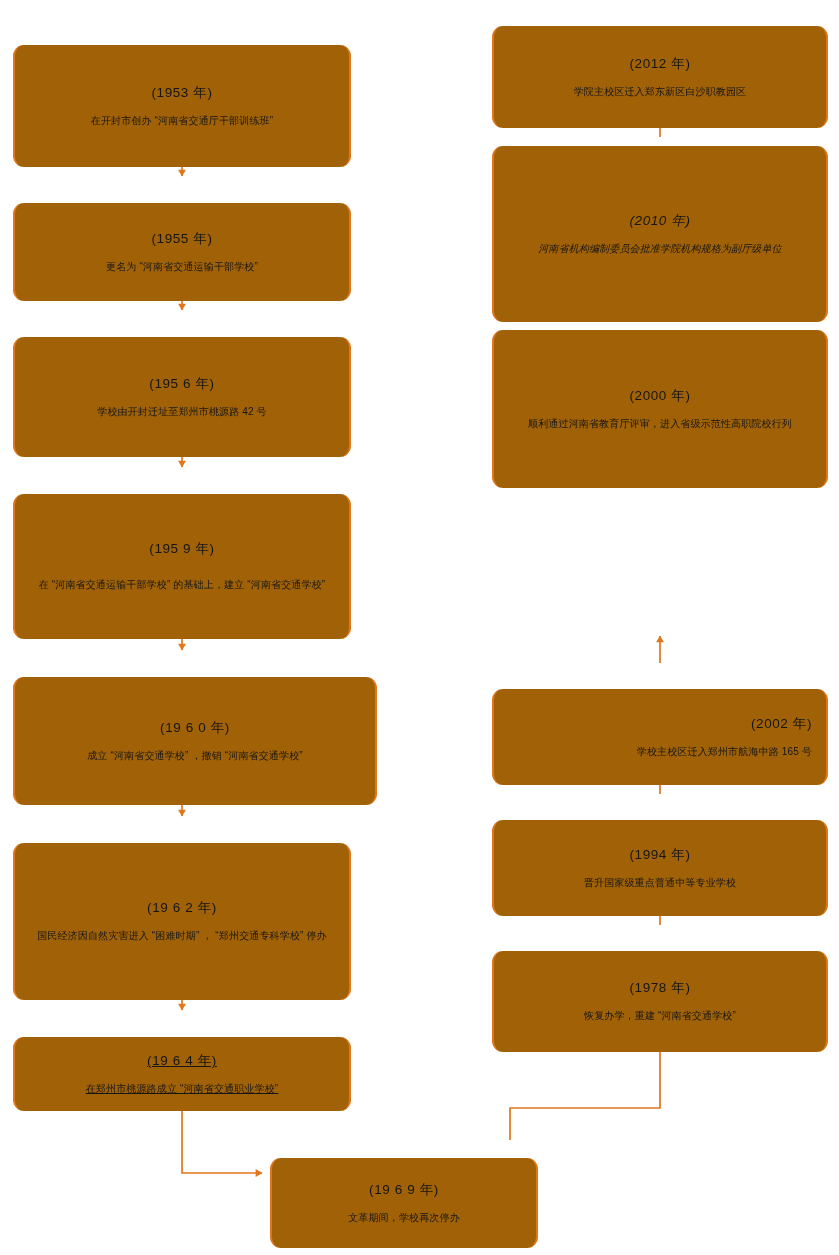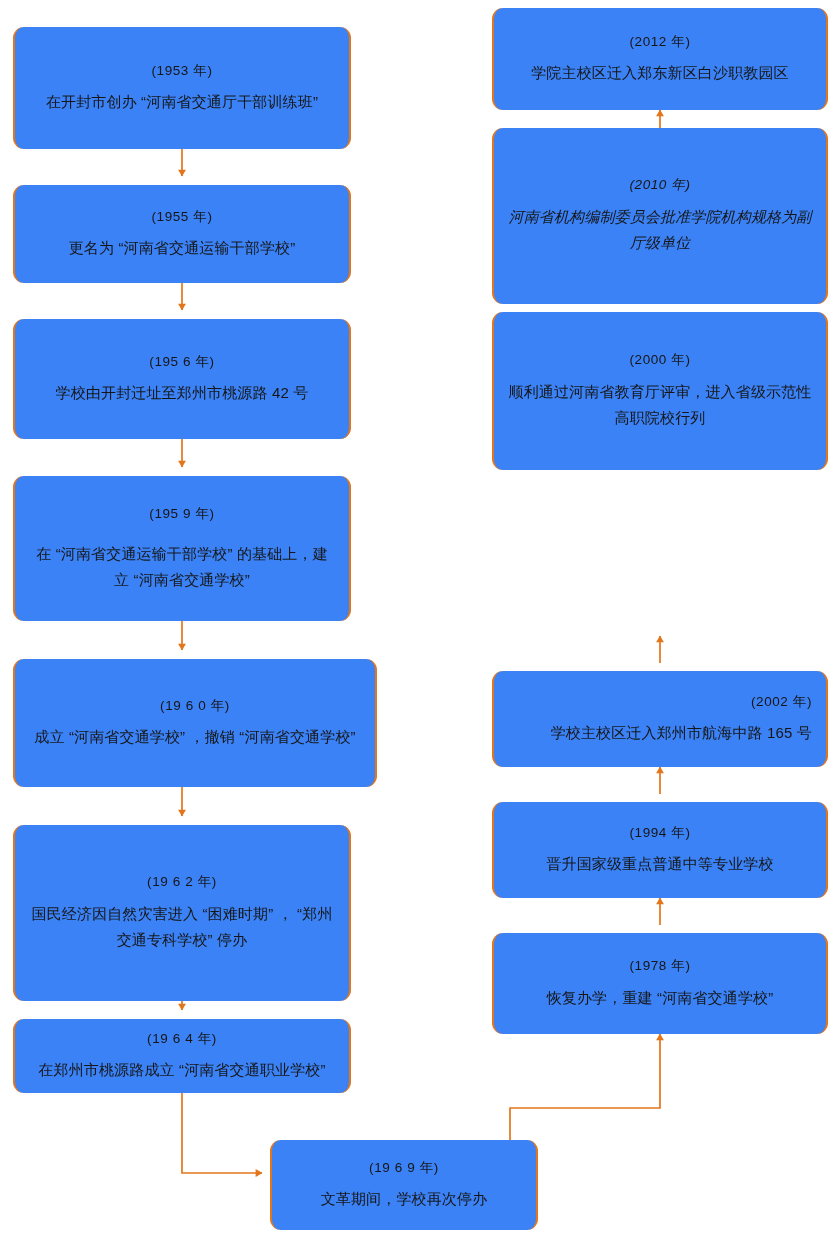--- a/index.html
+++ b/index.html
@@ -20,41 +20,42 @@
     left: 0;
     top: 0;
     width: 839px;
     height: 1255px;
   }
 
   
   .node {
     position: absolute;
     box-sizing: border-box;
-    background: #3b82f6;
+    background: #a16207;
     border-left: 2px solid #e2761b;
     border-right: 2px solid #e2761b;
     border-radius: 11px;
     display: flex;
     flex-direction: column;
     align-items: center;
     justify-content: center;
     text-align: center;
     color: #161616;
     padding: 4px 14px;
+    margin-top: 18px;
   }
   .node .year {
     font-size: 13.5px;
     line-height: 1.45;
     letter-spacing: 0.6px;
     white-space: nowrap;
     margin-bottom: 9px;
   }
   .node .desc {
-    font-size: 15px;
+    font-size: 10px;
     line-height: 1.75;
     letter-spacing: 0.15px;
   }
 
   
   #wires {
     position: absolute;
     left: 0;
     top: 0;
     width: 839px;
@@ -120,26 +121,26 @@
   <div class="node" style="left:13px; top:476px; width:338px; height:145px;gap:8px;">
     <div class="year">(195 9 年)</div>
     <div class="desc">在 “河南省交通运输干部学校” 的基础上，建立 “河南省交通学校”</div>
   </div>
 
   <div class="node" style="left:13px; top:659px; width:364px; height:128px;">
     <div class="year">(19 6 0 年)</div>
     <div class="desc">成立 “河南省交通学校” ，撤销 “河南省交通学校”</div>
   </div>
 
-  <div class="node" style="left:13px; top:825px; width:338px; height:176px;">
+  <div class="node" style="left:13px; top:825px; width:338px; height:157px;">
     <div class="year">(19 6 2 年)</div>
     <div class="desc">国民经济因自然灾害进入 “困难时期” ， “郑州交通专科学校” 停办</div>
   </div>
 
-  <div class="node" style="left:13px; top:1019px; width:338px; height:74px;">
+  <div class="node" style="left:13px; top:1019px; width:338px; height:74px;text-decoration:underline;">
     <div class="year">(19 6 4 年)</div>
     <div class="desc">在郑州市桃源路成立 “河南省交通职业学校”</div>
   </div>
 
   <div class="node" style="left:270px; top:1140px; width:268px; height:90px;justify-content:center;">
     <div class="year">(19 6 9 年)</div>
     <div class="desc">文革期间，学校再次停办</div>
   </div>
 
   <div class="node" style="left:492px; top:933px; width:336px; height:101px;">

